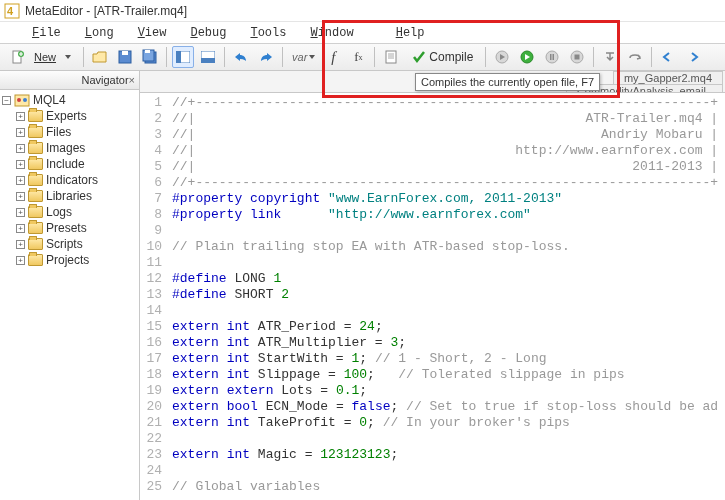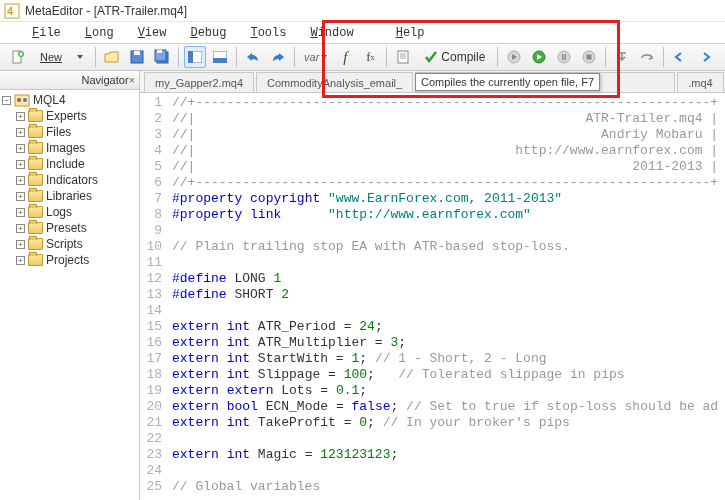--- a/index.html
+++ b/index.html
@@ -6,33 +6,33 @@
 body { font-family: "Segoe UI", Tahoma, sans-serif; font-size: 12px; background: #fff; width: 725px; height: 500px; overflow: hidden; position: relative; }
 .titlebar { height: 22px; background: #fff; display: flex; align-items: center; padding-left: 4px; border-bottom: 1px solid #e5e5e5; }
 .titlebar-icon { width: 16px; height: 16px; margin-right: 5px; }
 .titlebar-text { font-size: 12px; color: #333; }
 .menubar { height: 21px; display: flex; align-items: center; padding-left: 20px; gap: 0; font-family: Liberation Mono, monospace; }
 .menu-item { padding: 2px 12px; font-size: 12px; color: #333; cursor: default; }
 .menu-item:first-letter { text-decoration: underline; }
 .toolbar { height: 28px; background: linear-gradient(#fafafa,#ececec); border-top: 1px solid #d0d0d0; border-bottom: 1px solid #c8c8c8; display: flex; align-items: center; padding: 0 4px; gap: 3px; }
 .tb-sep { width: 1px; height: 20px; background: #c0c0c0; margin: 0 2px; }
 .tb-btn { width: 22px; height: 22px; border: 1px solid transparent; border-radius: 2px; display: flex; align-items: center; justify-content: center; cursor: pointer; }
-.tb-new { width: auto; padding: 0 6px; gap: 15px; font-size: 11px; color: #333; text-decoration: underline; }
+.tb-new { width: auto; padding: 0 6px; gap: 9px; font-size: 11px; color: #333; text-decoration: underline; }
 .compile { width: auto; padding: 0 6px; gap: 3px; font-size: 12px; color: #333; }
 .main { display: flex; height: calc(100% - 71px); }
 .navigator { width: 140px; border-right: 1px solid #c8c8c8; background: #fff; display: flex; flex-direction: column; }
 .nav-header { height: 19px; background: linear-gradient(#fdfdfd,#e8e8e8); border-bottom: 1px solid #c8c8c8; display: flex; align-items: center; justify-content: flex-end; padding: 0 4px; font-size: 11px; color: #333; }
 .nav-tree { padding: 2px; font-size: 12px; color: #333; }
 .nav-root { display: flex; align-items: center; gap: 3px; padding: 1px 0; }
 .nav-node { display: flex; align-items: center; gap: 3px; padding: 1px 0 1px 14px; }
 .nav-exp { width: 9px; height: 9px; border: 1px solid #888; font-size: 8px; line-height: 7px; text-align: center; color: #555; }
 .folder { width: 15px; height: 12px; background: linear-gradient(#ffe9a8,#f0c860); border: 1px solid #c09830; border-radius: 1px; position: relative; }
 .folder::before { content:''; position:absolute; top:-3px; left:0; width:6px; height:3px; background:#f0c860; border:1px solid #c09830; border-bottom:none; border-radius:1px 1px 0 0; }
 .editor-area { flex: 1; display: flex; flex-direction: column; overflow: hidden; }
-.tabstrip { height: 22px; background: #f4f4f4; border-bottom: 1px solid #c8c8c8; display: flex; align-items: flex-end; padding-left: 4px; overflow: hidden; }
+.tabstrip { height: 22px; background: #f4f4f4; border-bottom: 1px solid #c8c8c8; display: flex; align-items: flex-end; padding-left: 4px; overflow: hidden; flex-direction: column; }
 .tab { height: 20px; padding: 0 10px; font-size: 11px; color: #555; background: #f0f0f0; border: 1px solid #c8c8c8; border-bottom: none; margin-right: 2px; display: flex; align-items: center; white-space: nowrap; }
 .editor { flex: 1; display: flex; font-family: Consolas, "Courier New", monospace; font-size: 13px; line-height: 16px; overflow: hidden; background: #fff; }
 .gutter { width: 28px; text-align: right; color: #b0b0b0; padding: 2px 6px 0 0; }
 .code { flex: 1; padding: 2px 0 0 4px; white-space: pre; color: #333; overflow: hidden; }
 .c-pp { color: #0000c0; }
 .c-kw { color: #0000c0; }
 .c-str { color: #008080; }
 .c-cmt { color: #999999; }
 .c-num { color: #008000; }
 .c-id { color: #333; }

